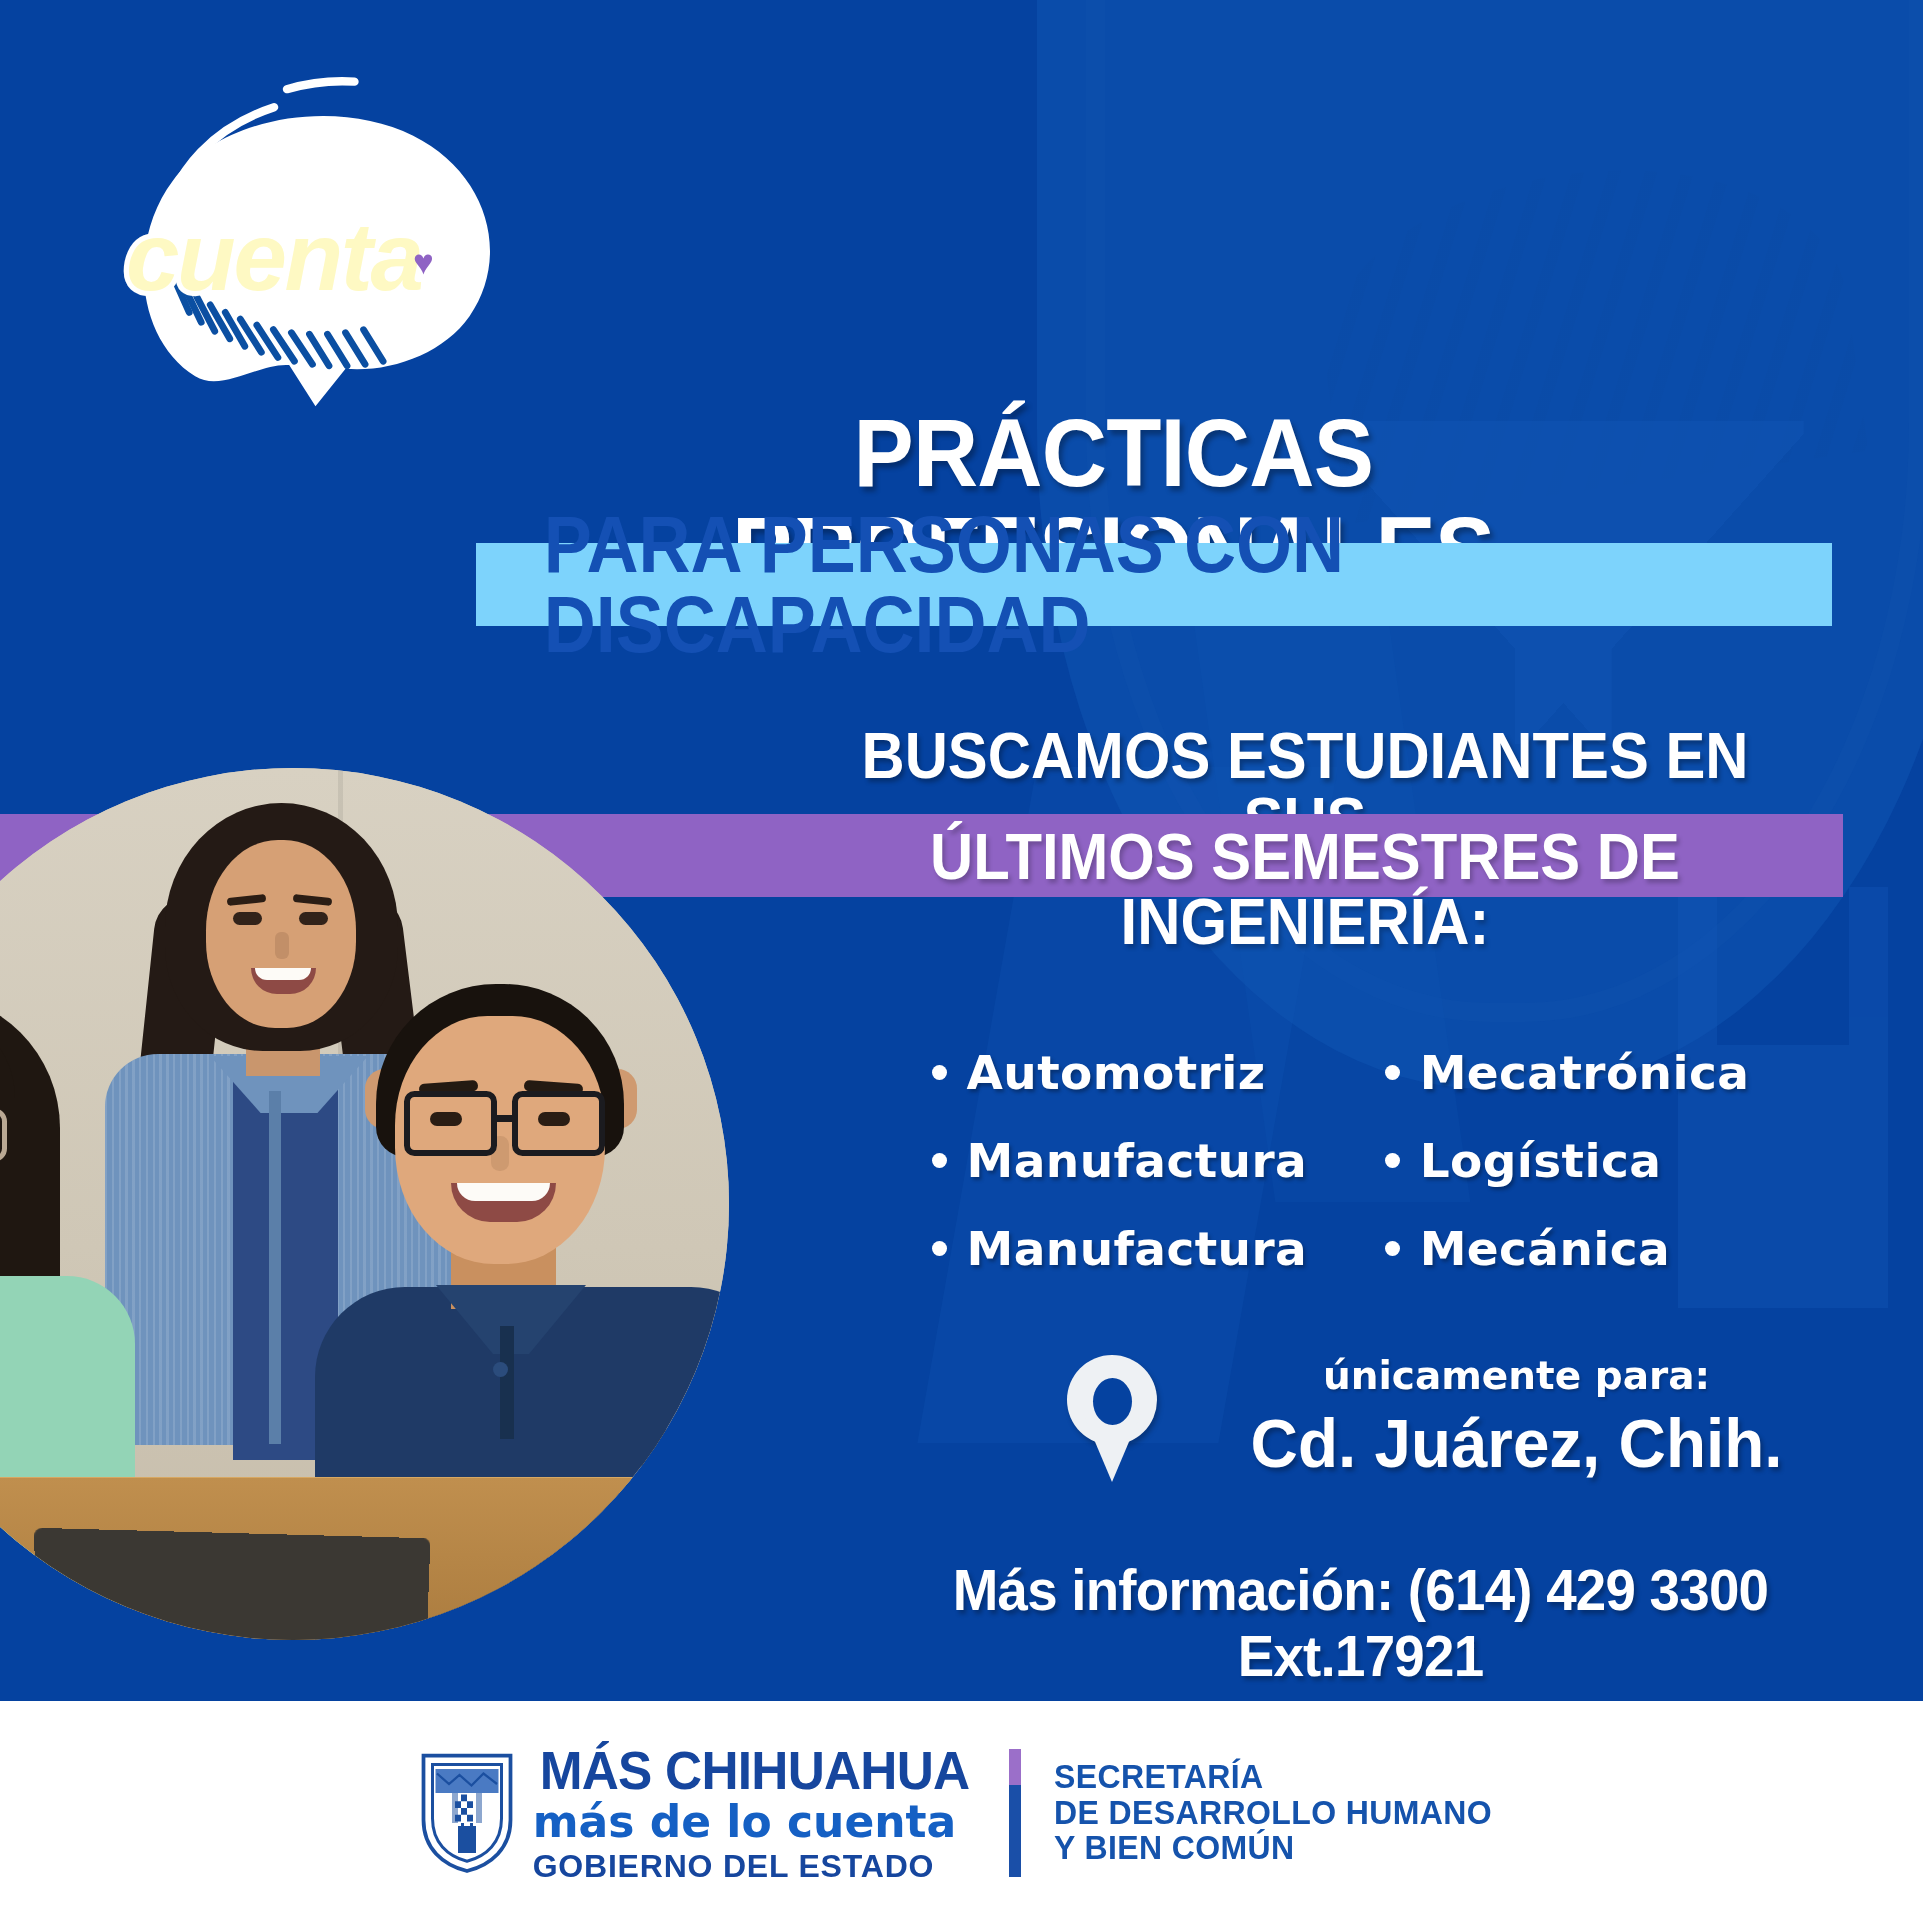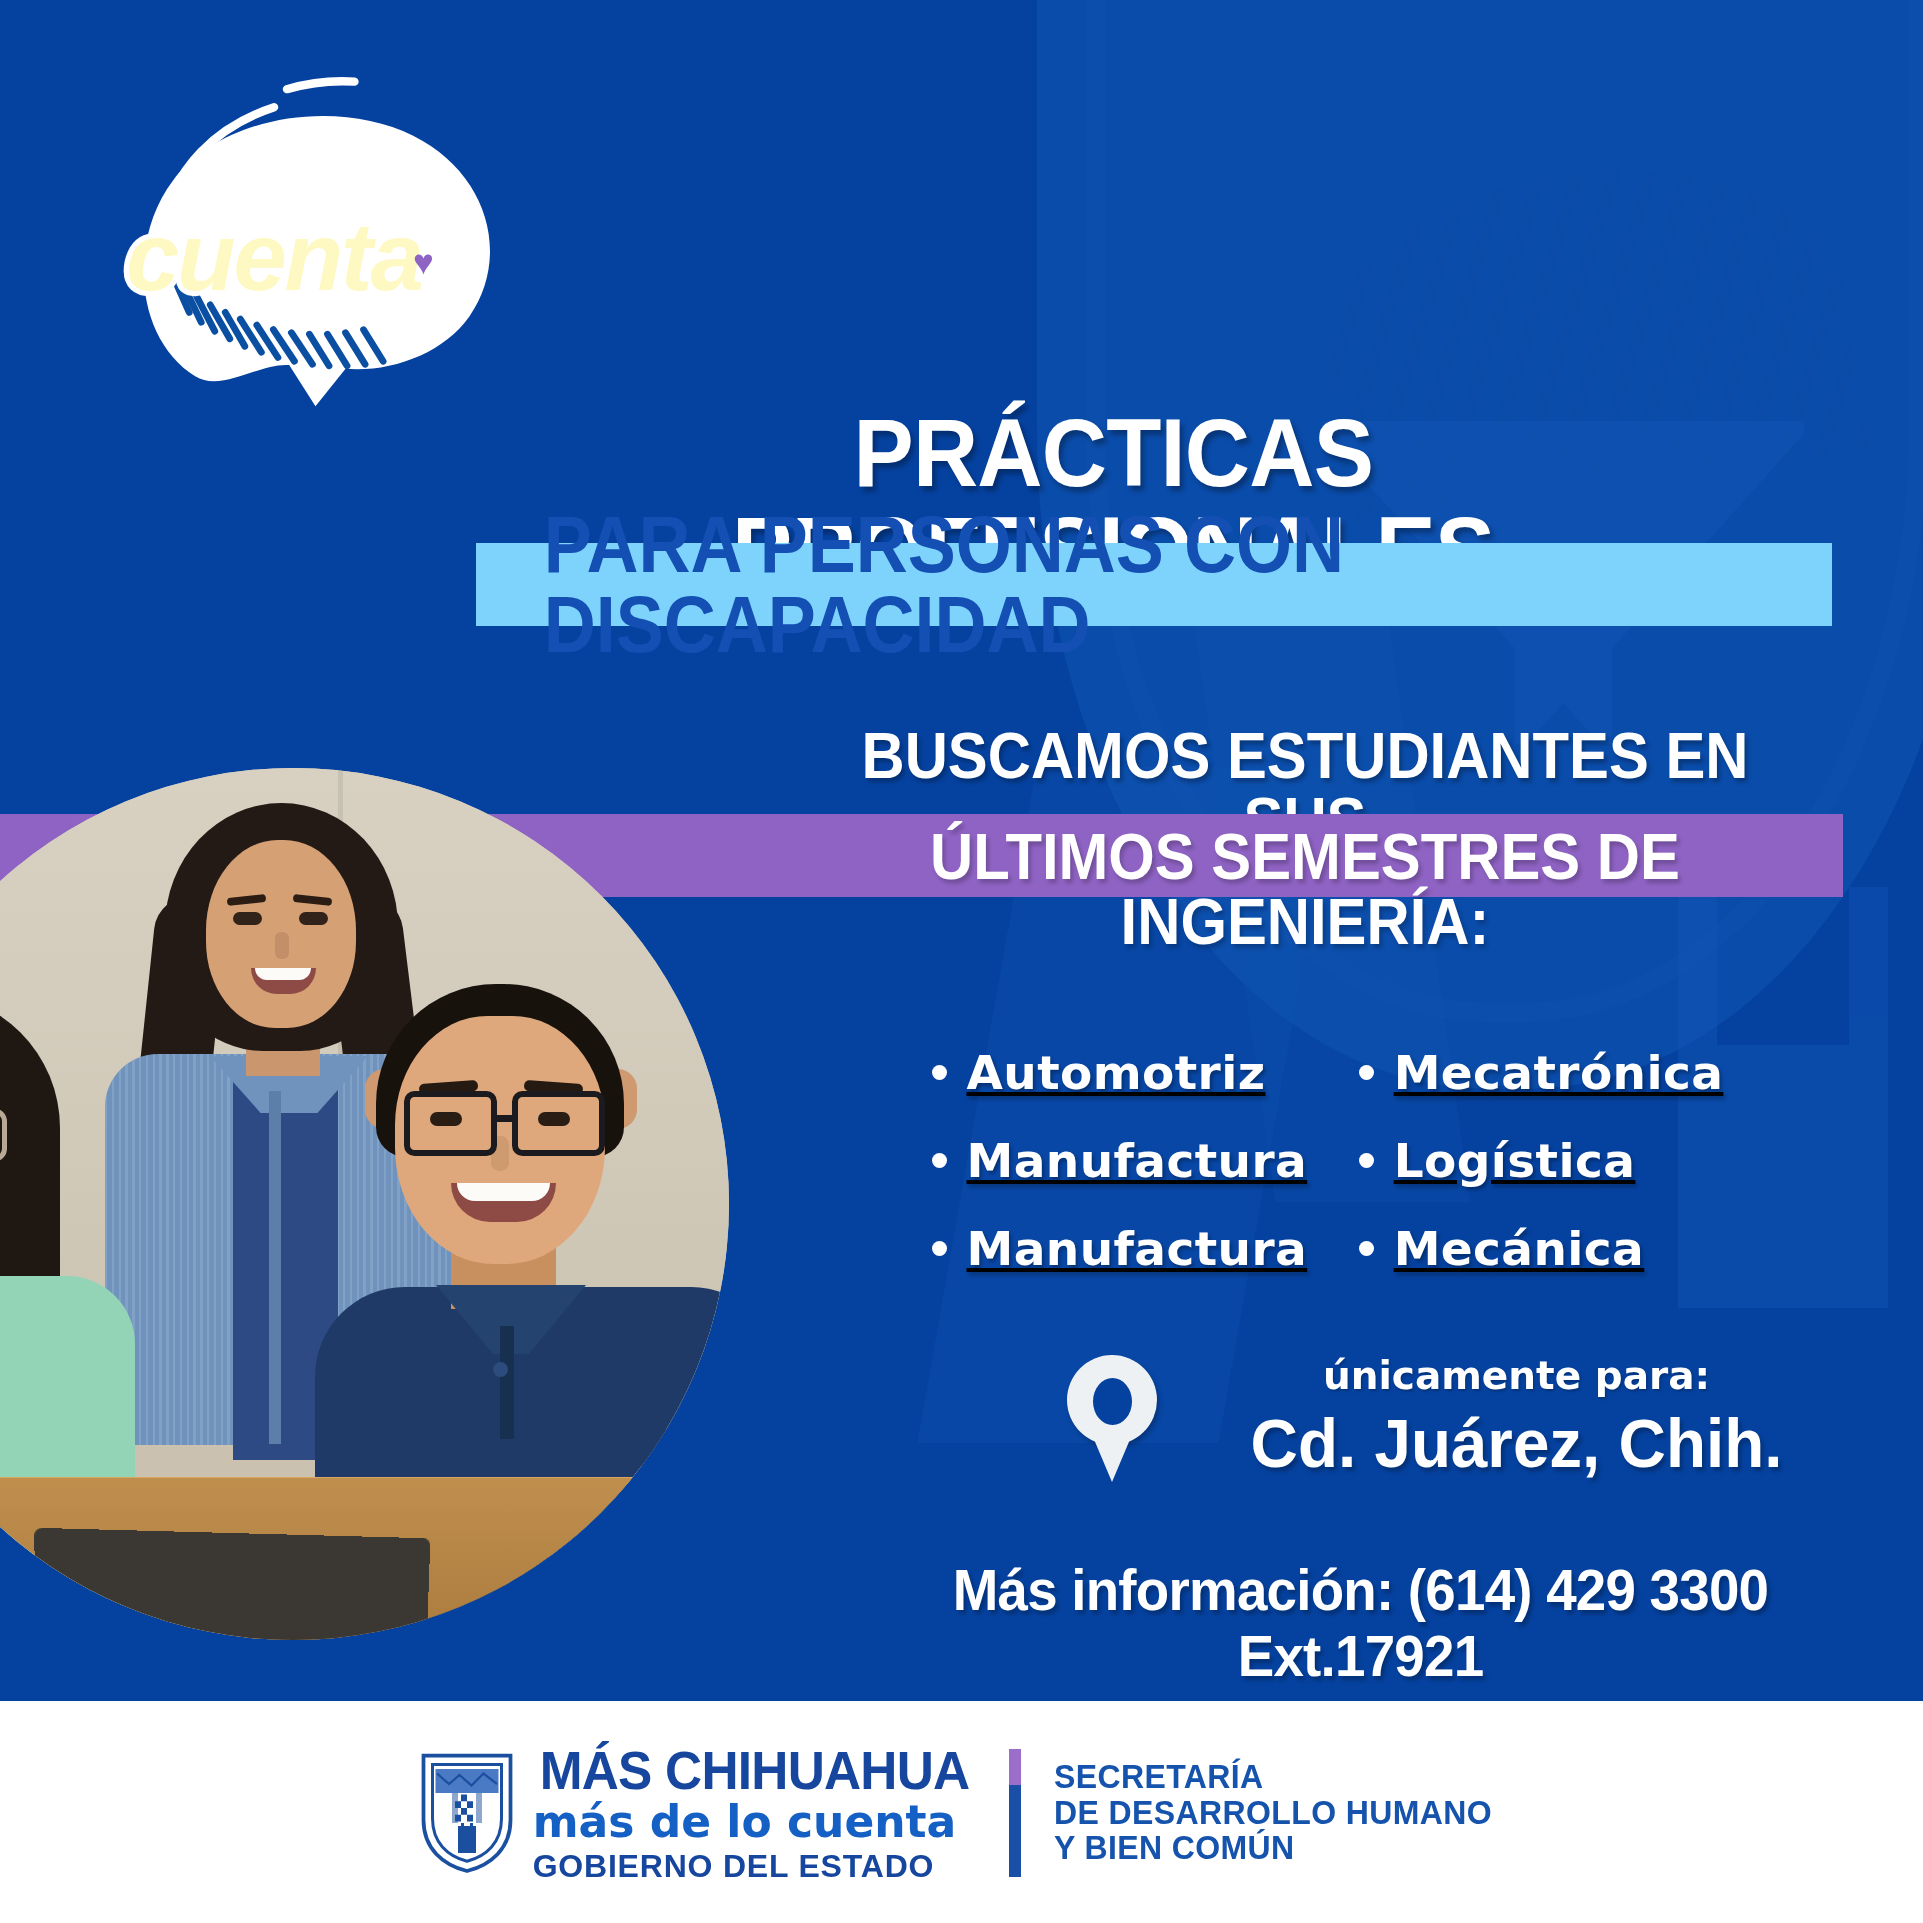--- a/index.html
+++ b/index.html
@@ -178,21 +178,21 @@
   .m-arm{ left:571px; top:789px; width:188px; height:195px; background:#1f3a66; border-radius:60px; }
 
   
   .wc-wheel{ left:759px; top:751px; width:150px; height:256px; border:15px solid #2a2a2e;
       border-radius:75px/128px; }
   .wc-h{ left:774px; top:661px; width:90px; height:38px; background:#2a2a2e; border-radius:18px; }
   .wc-rim{ left:782px; top:774px; width:113px; height:210px; border:6px solid #6b6b72; border-radius:57px/105px; }
 
   
   .bullets{ position:absolute; left:932px; top:1045px; width:932px;
-            display:flex; gap:52px;text-decoration:underline; }
+            display:flex; gap:78px; }
   .bullets ul{ list-style:none; }
   .bullets li{
     display:flex; align-items:center; gap:19.5px;
     color:#ffffff; font-size:47px; font-weight:bold;
     margin-bottom:33px; letter-spacing:0.4px;
     text-shadow:2.3px 3px 3.8px rgba(0,0,0,.30);
     font-family:"DejaVu Sans", sans-serif;
   }
   .bullets li .dot{ width:15px; height:15px; background:#fff; border-radius:50%; flex:none; }
 

